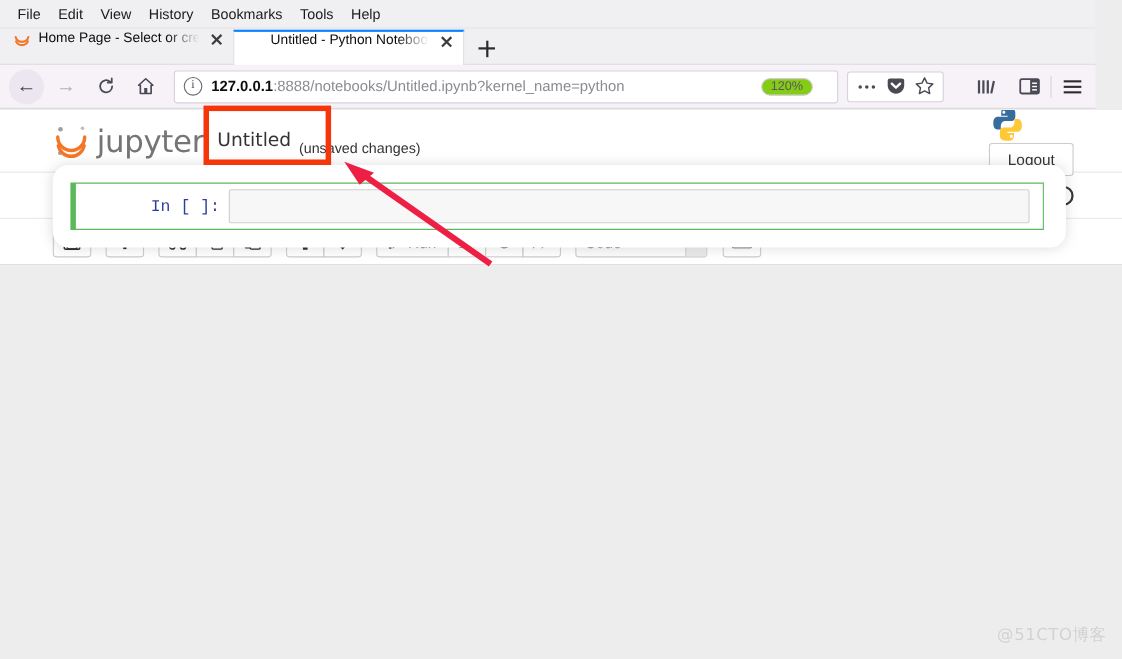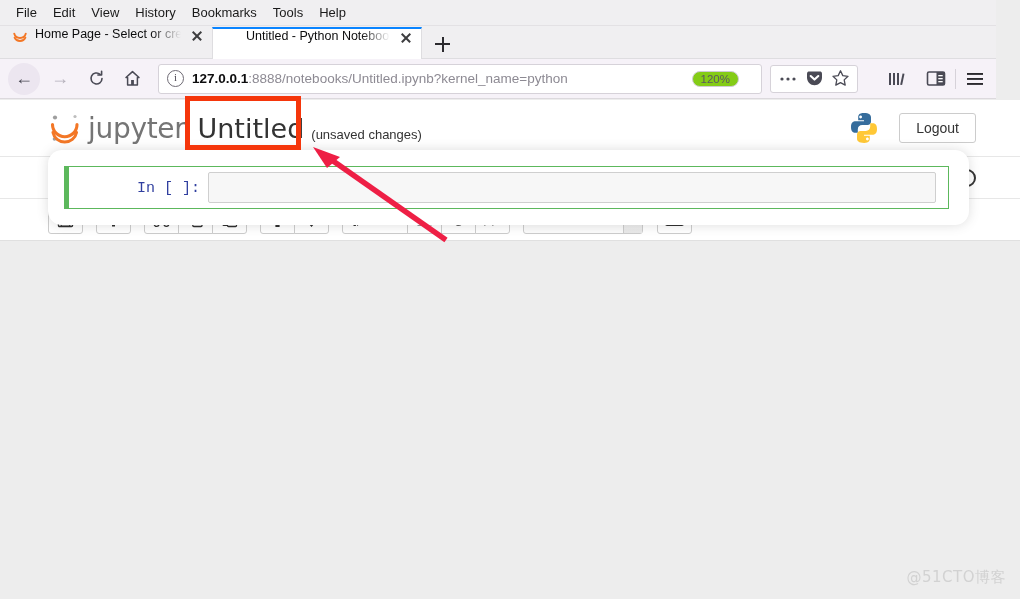--- a/index.html
+++ b/index.html
@@ -266,36 +266,37 @@
     flex: 0 0 auto;
   }
   .jp-logo-mark { width: 34px; height: 32px; margin-right: 6px; }
   .jp-logo-text {
     font-size: 28px;
     color: #757575;
     font-family: "DejaVu Sans", sans-serif;
     letter-spacing: -0.3px;
   }
   .nb-title {
-    font-size: 27px;
+    font-size: 17px;
     color: #333;
     margin-left: 12px;
     font-family: "DejaVu Sans", sans-serif;
   }
   .nb-status {
     font-size: 13px;
     color: #333;
     margin-left: 7px;
     align-self: flex-end;
     padding-bottom: 14px;
   }
   .jp-header-right {
     margin-left: auto;
     display: flex;
-    align-items: center;
+    align-items: flex-start;
+    flex-direction: column;
   }
   .py-logo { width: 34px; height: 34px; margin-right: 18px; }
   .logout-btn {
     font-size: 14px;
     color: #333;
     background: #fff;
     border: 1px solid #ccc;
     border-radius: 3px;
     padding: 7px 16px;
     line-height: 1;

